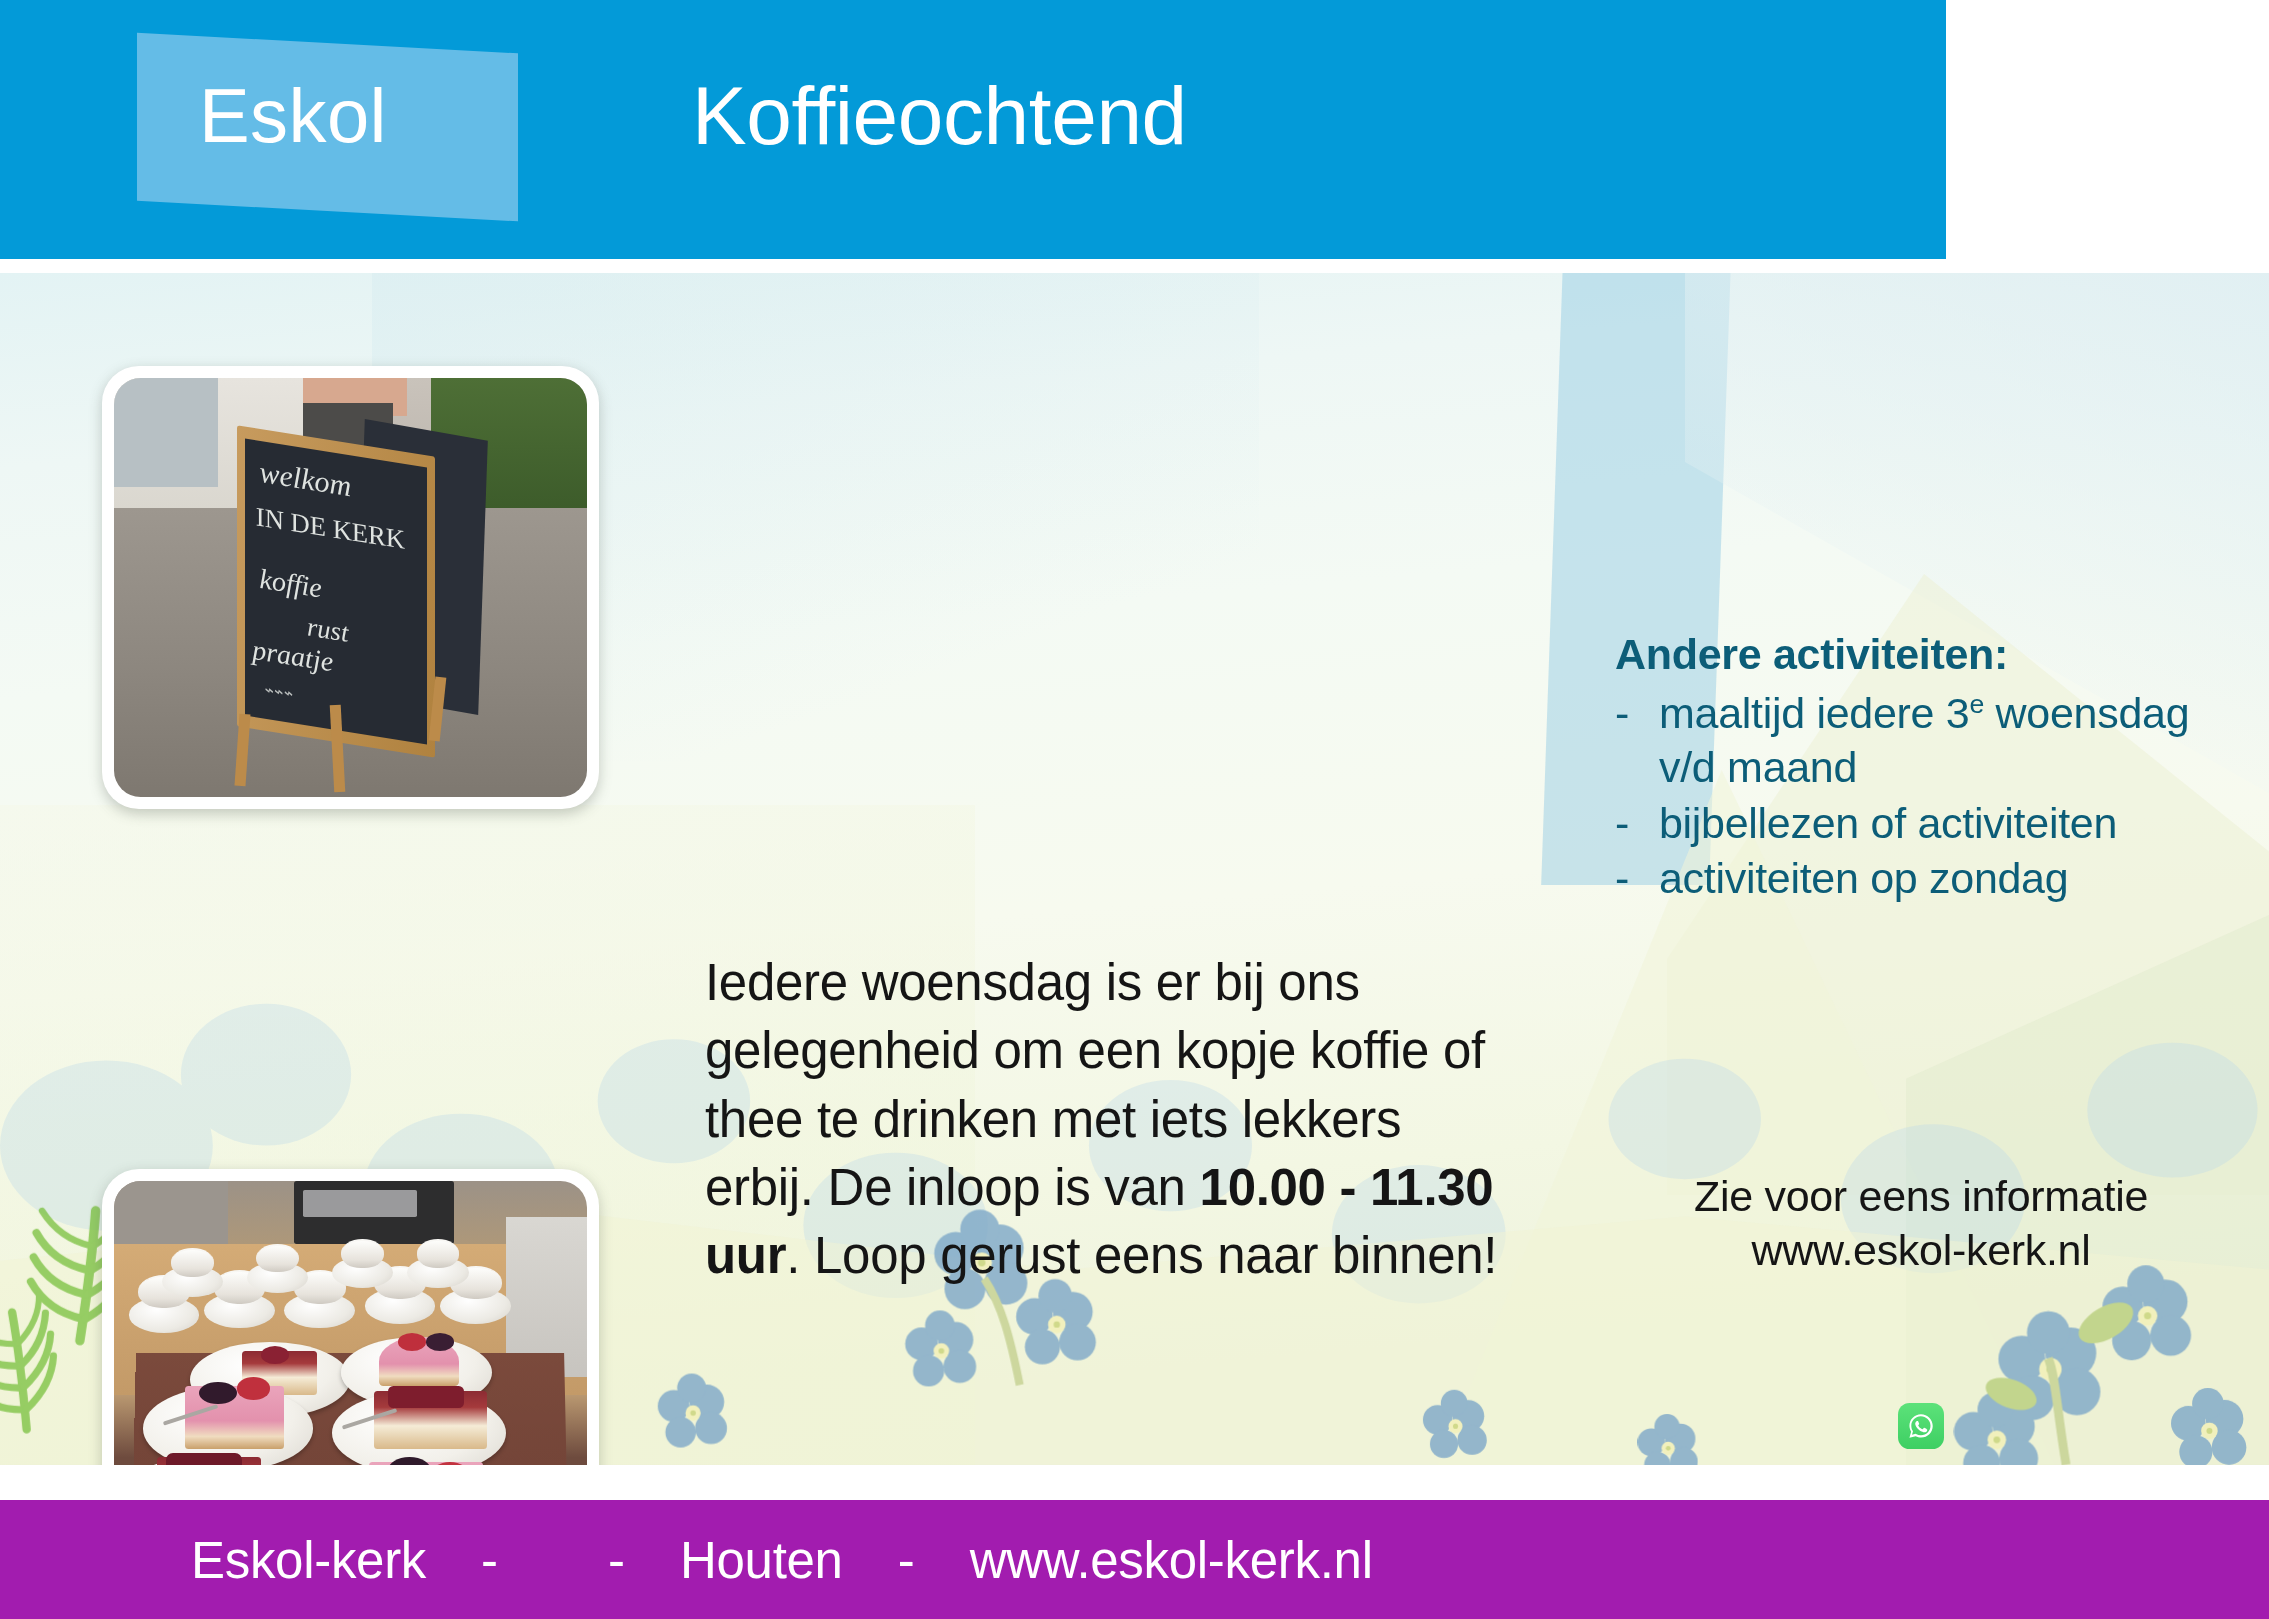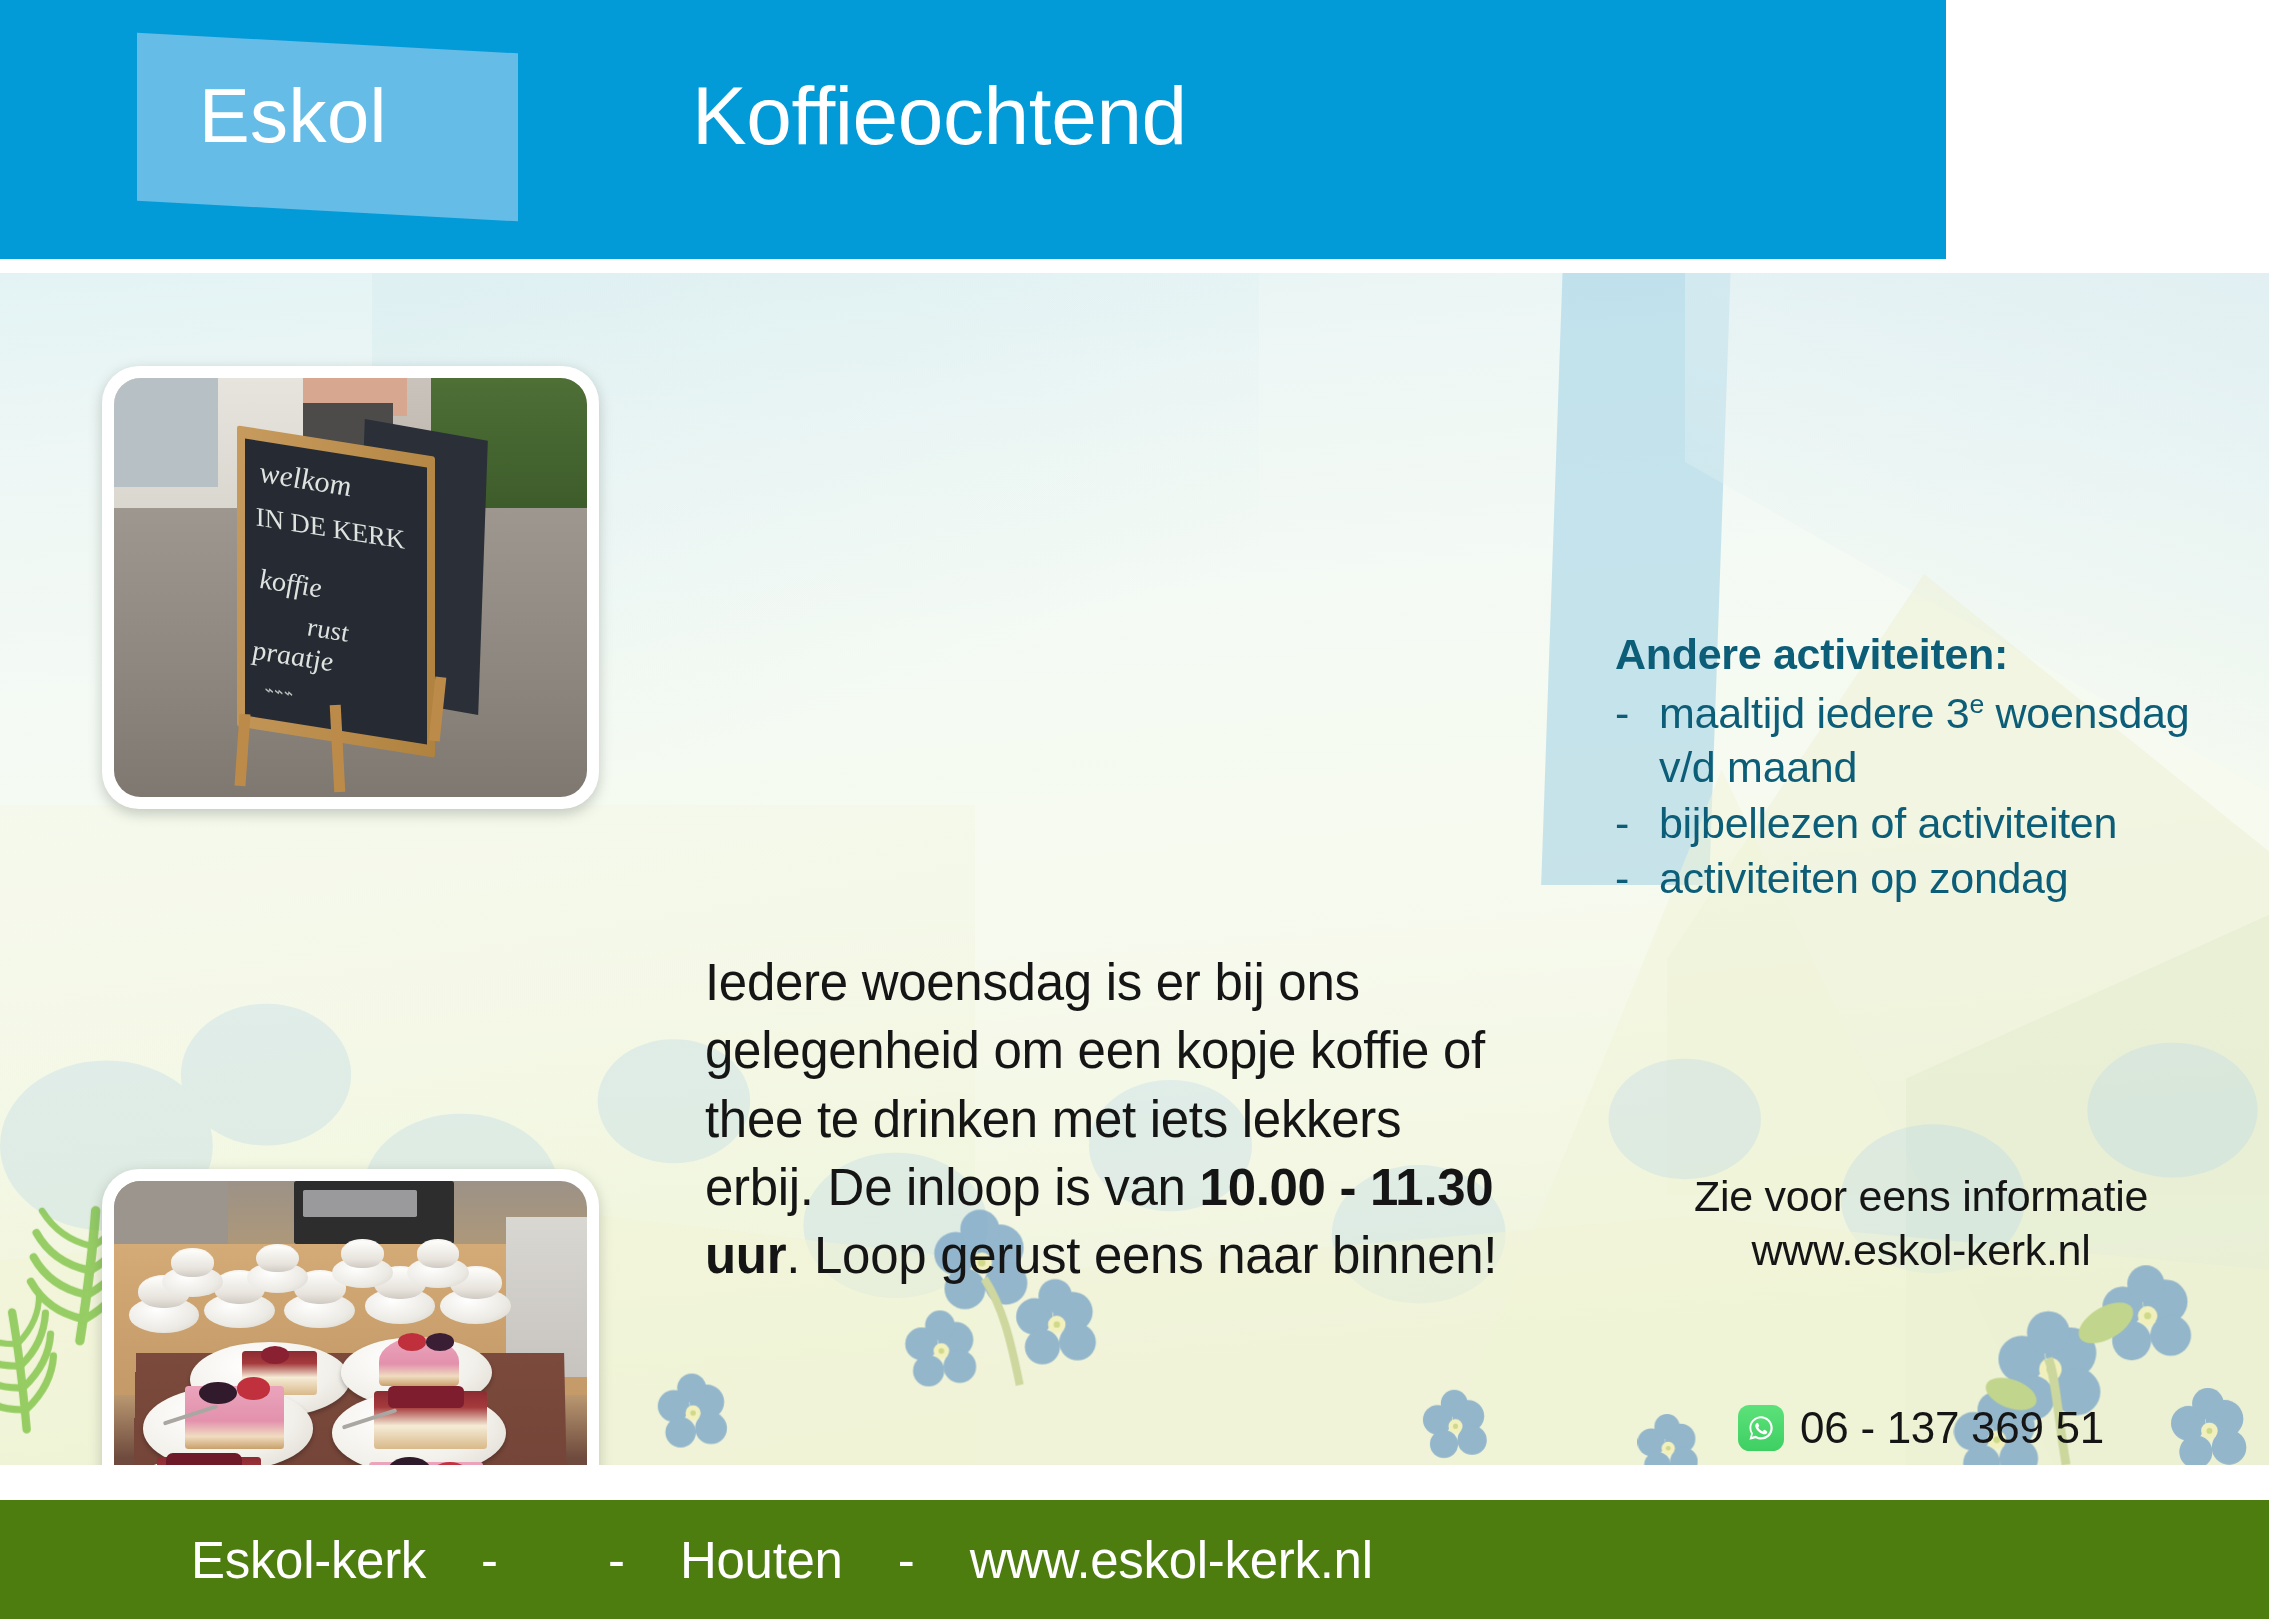--- a/index.html
+++ b/index.html
@@ -301,21 +301,21 @@
     color: #151515;
     letter-spacing: -0.3px;
   }
 
   
   .footer {
     position: absolute;
     left: 0; top: 1500px;
     width: 2270px;
     height: 120px;
-    background: #4d7c0f;
+    background: #a21caf;
   }
   .footer-inner {
     position: absolute;
     left: 191px;
     top: 0;
     height: 120px;
     display: flex;
     align-items: center;
     gap: 0;
   }
@@ -537,21 +537,20 @@
       <div>www.eskol-kerk.nl</div>
     </div>
 
     <div class="phone-row">
       <span class="wa-icon">
         <svg width="32" height="32" viewBox="0 0 36 36" aria-hidden="true">
           <path d="M18 4.8c-7.2 0-13 5.8-13 13 0 2.4.7 4.7 1.9 6.7L5 31.2l7-1.8c1.9 1 4 1.6 6.2 1.6 7.2 0 13-5.8 13-13s-5.9-13.2-13.2-13.2zm0 23.6c-2 0-3.9-.5-5.6-1.5l-.4-.2-4.1 1.1 1.1-4-.3-.4c-1.1-1.7-1.6-3.7-1.6-5.7 0-5.9 4.8-10.7 10.7-10.7S28.7 11.8 28.7 17.7 23.9 28.4 18 28.4z" fill="#ffffff"></path>
           <path d="M24 21.1c-.3-.2-1.9-.9-2.2-1-.3-.1-.5-.2-.7.2-.2.3-.8 1-1 1.2-.2.2-.4.2-.7.1-.3-.2-1.4-.5-2.6-1.6-1-.9-1.6-1.9-1.8-2.3-.2-.3 0-.5.1-.7.2-.2.3-.4.5-.6.2-.2.2-.3.3-.6.1-.2 0-.4 0-.6-.1-.2-.7-1.7-1-2.3-.3-.6-.5-.5-.7-.5h-.6c-.2 0-.6.1-.9.4-.3.3-1.2 1.2-1.2 2.8s1.2 3.2 1.3 3.5c.2.2 2.4 3.7 5.8 5.1.8.3 1.4.5 1.9.7.8.3 1.5.2 2.1.1.6-.1 1.9-.8 2.2-1.5.3-.8.3-1.4.2-1.5-.1-.2-.3-.2-.6-.4z" fill="#ffffff"></path>
         </svg>
       </span>
-      <span class="phone-num">06 - 137 369 51</span>
     </div>
 
   </div>
 
   <div class="footer">
     <div class="footer-inner">
       <span class="footer-item">Eskol-kerk</span>
       <span class="footer-sep">-</span>
       <span class="footer-sep">-</span>
       <span class="footer-item">Houten</span>

